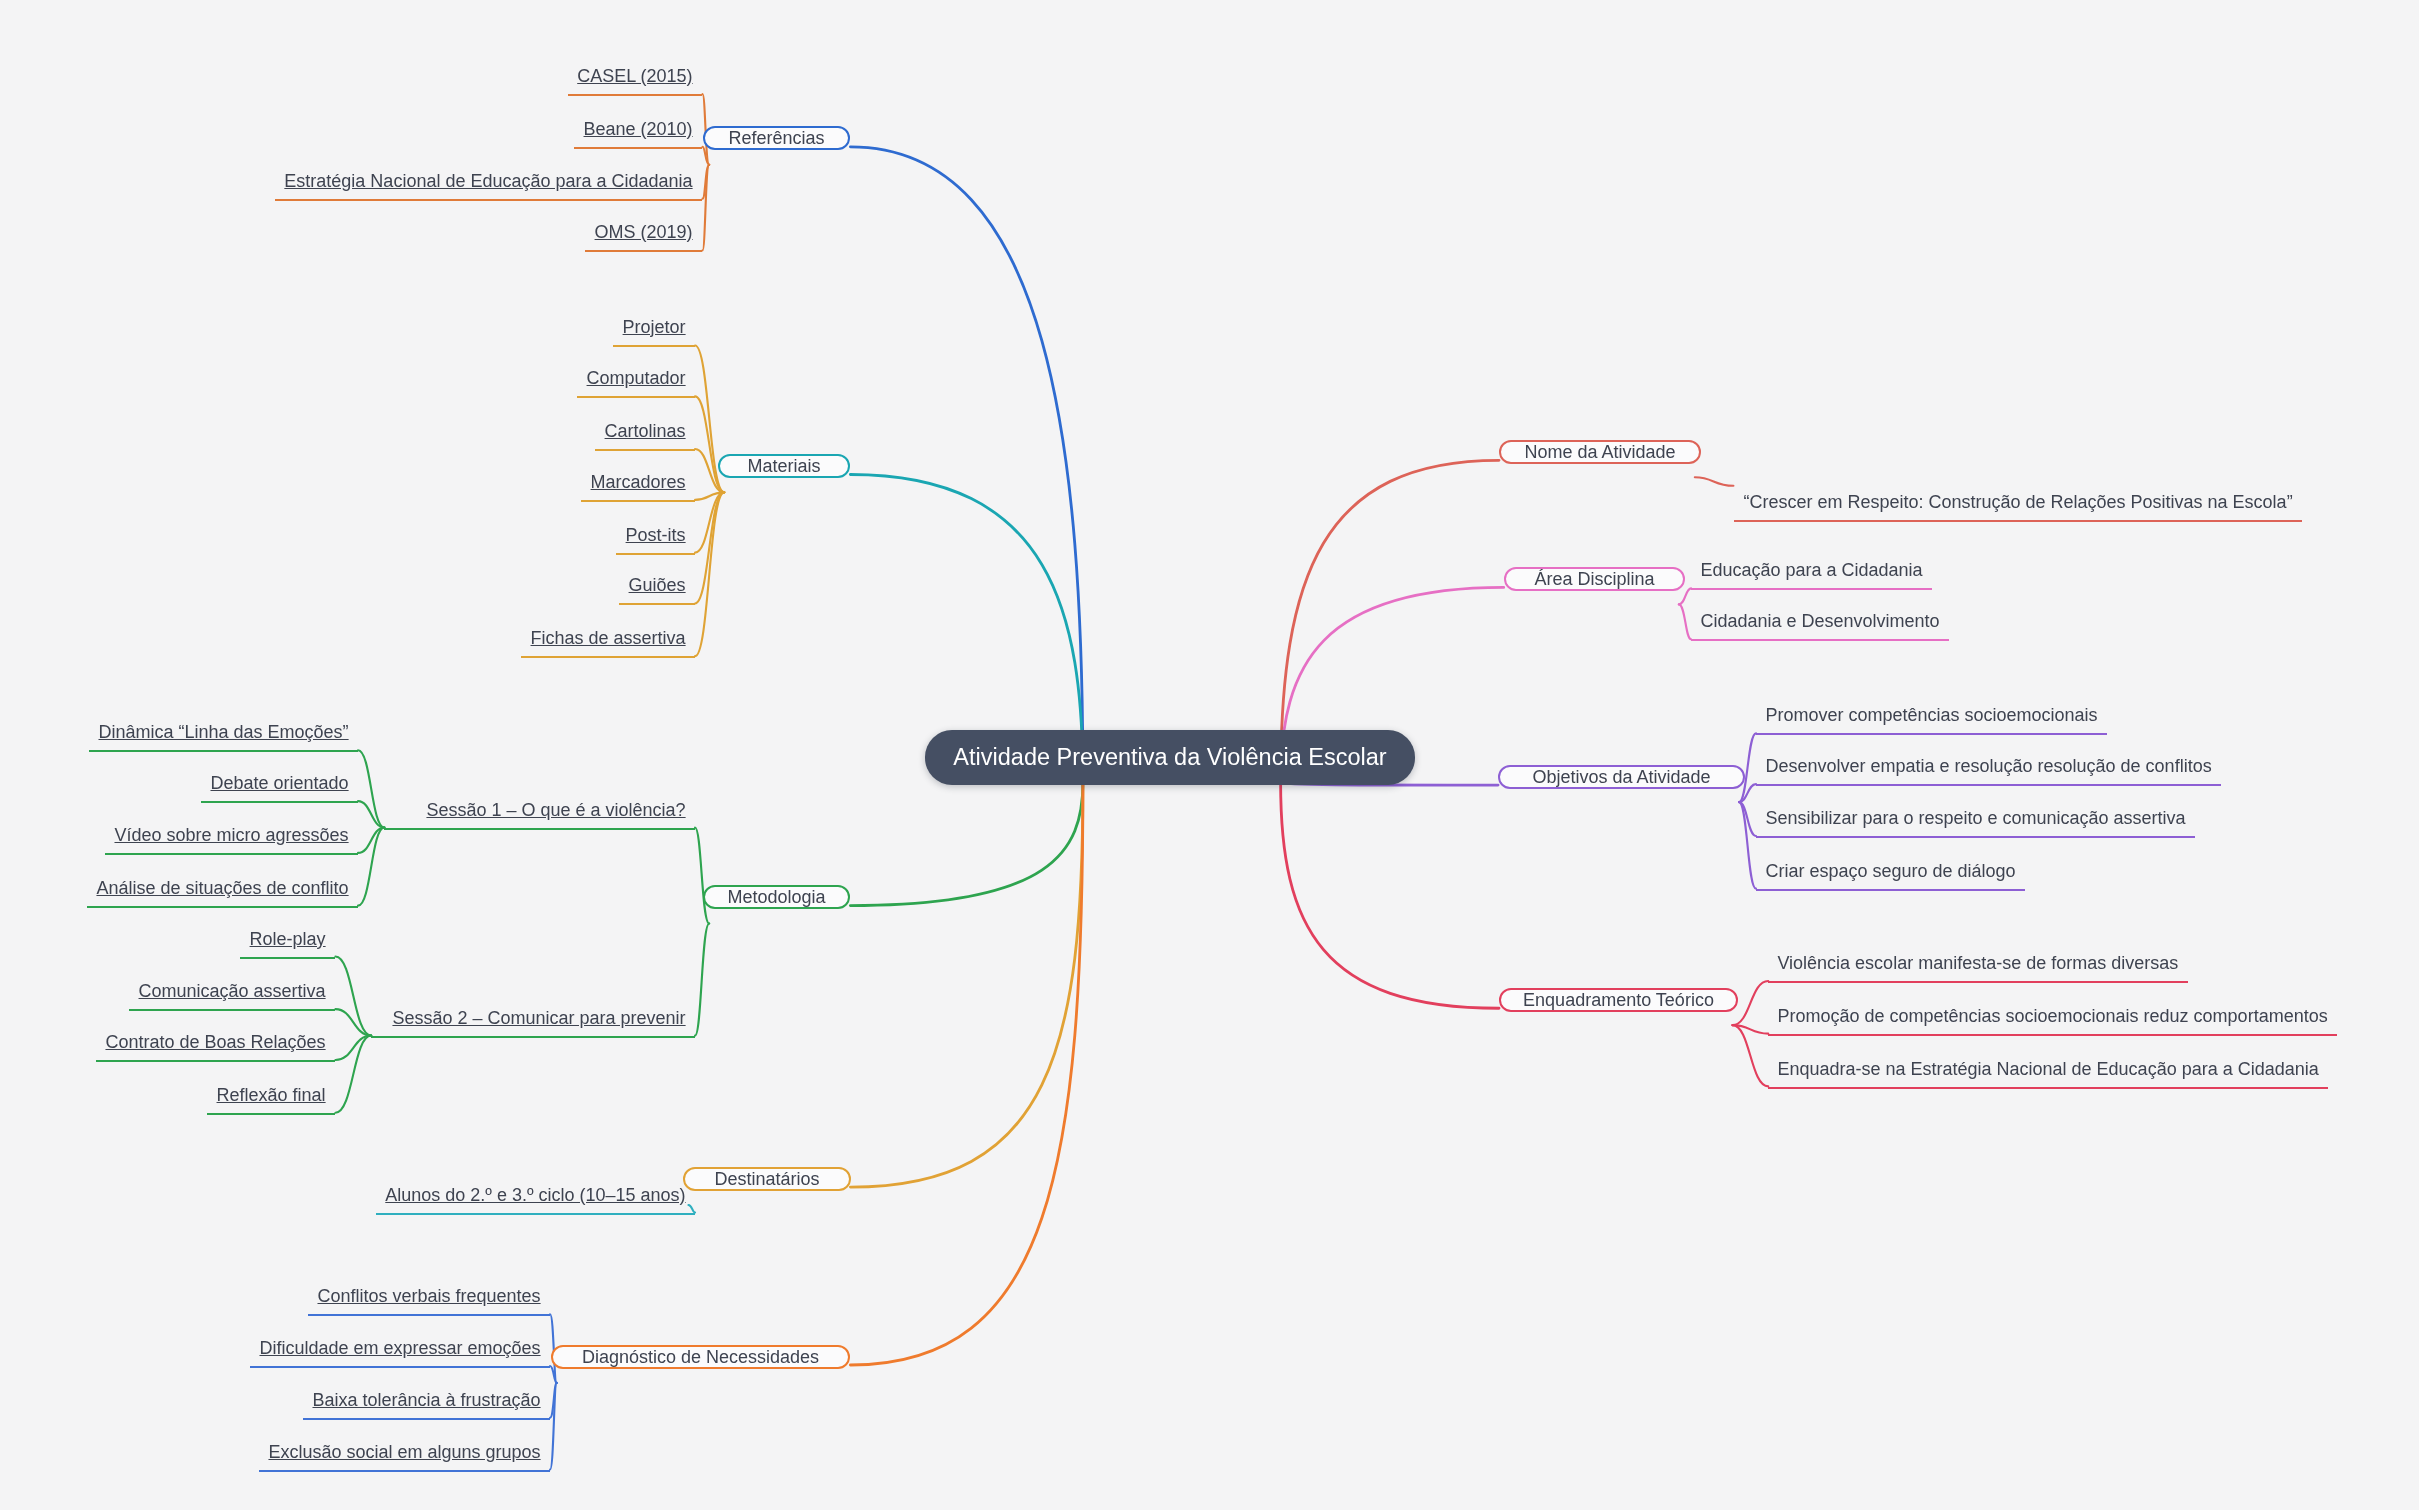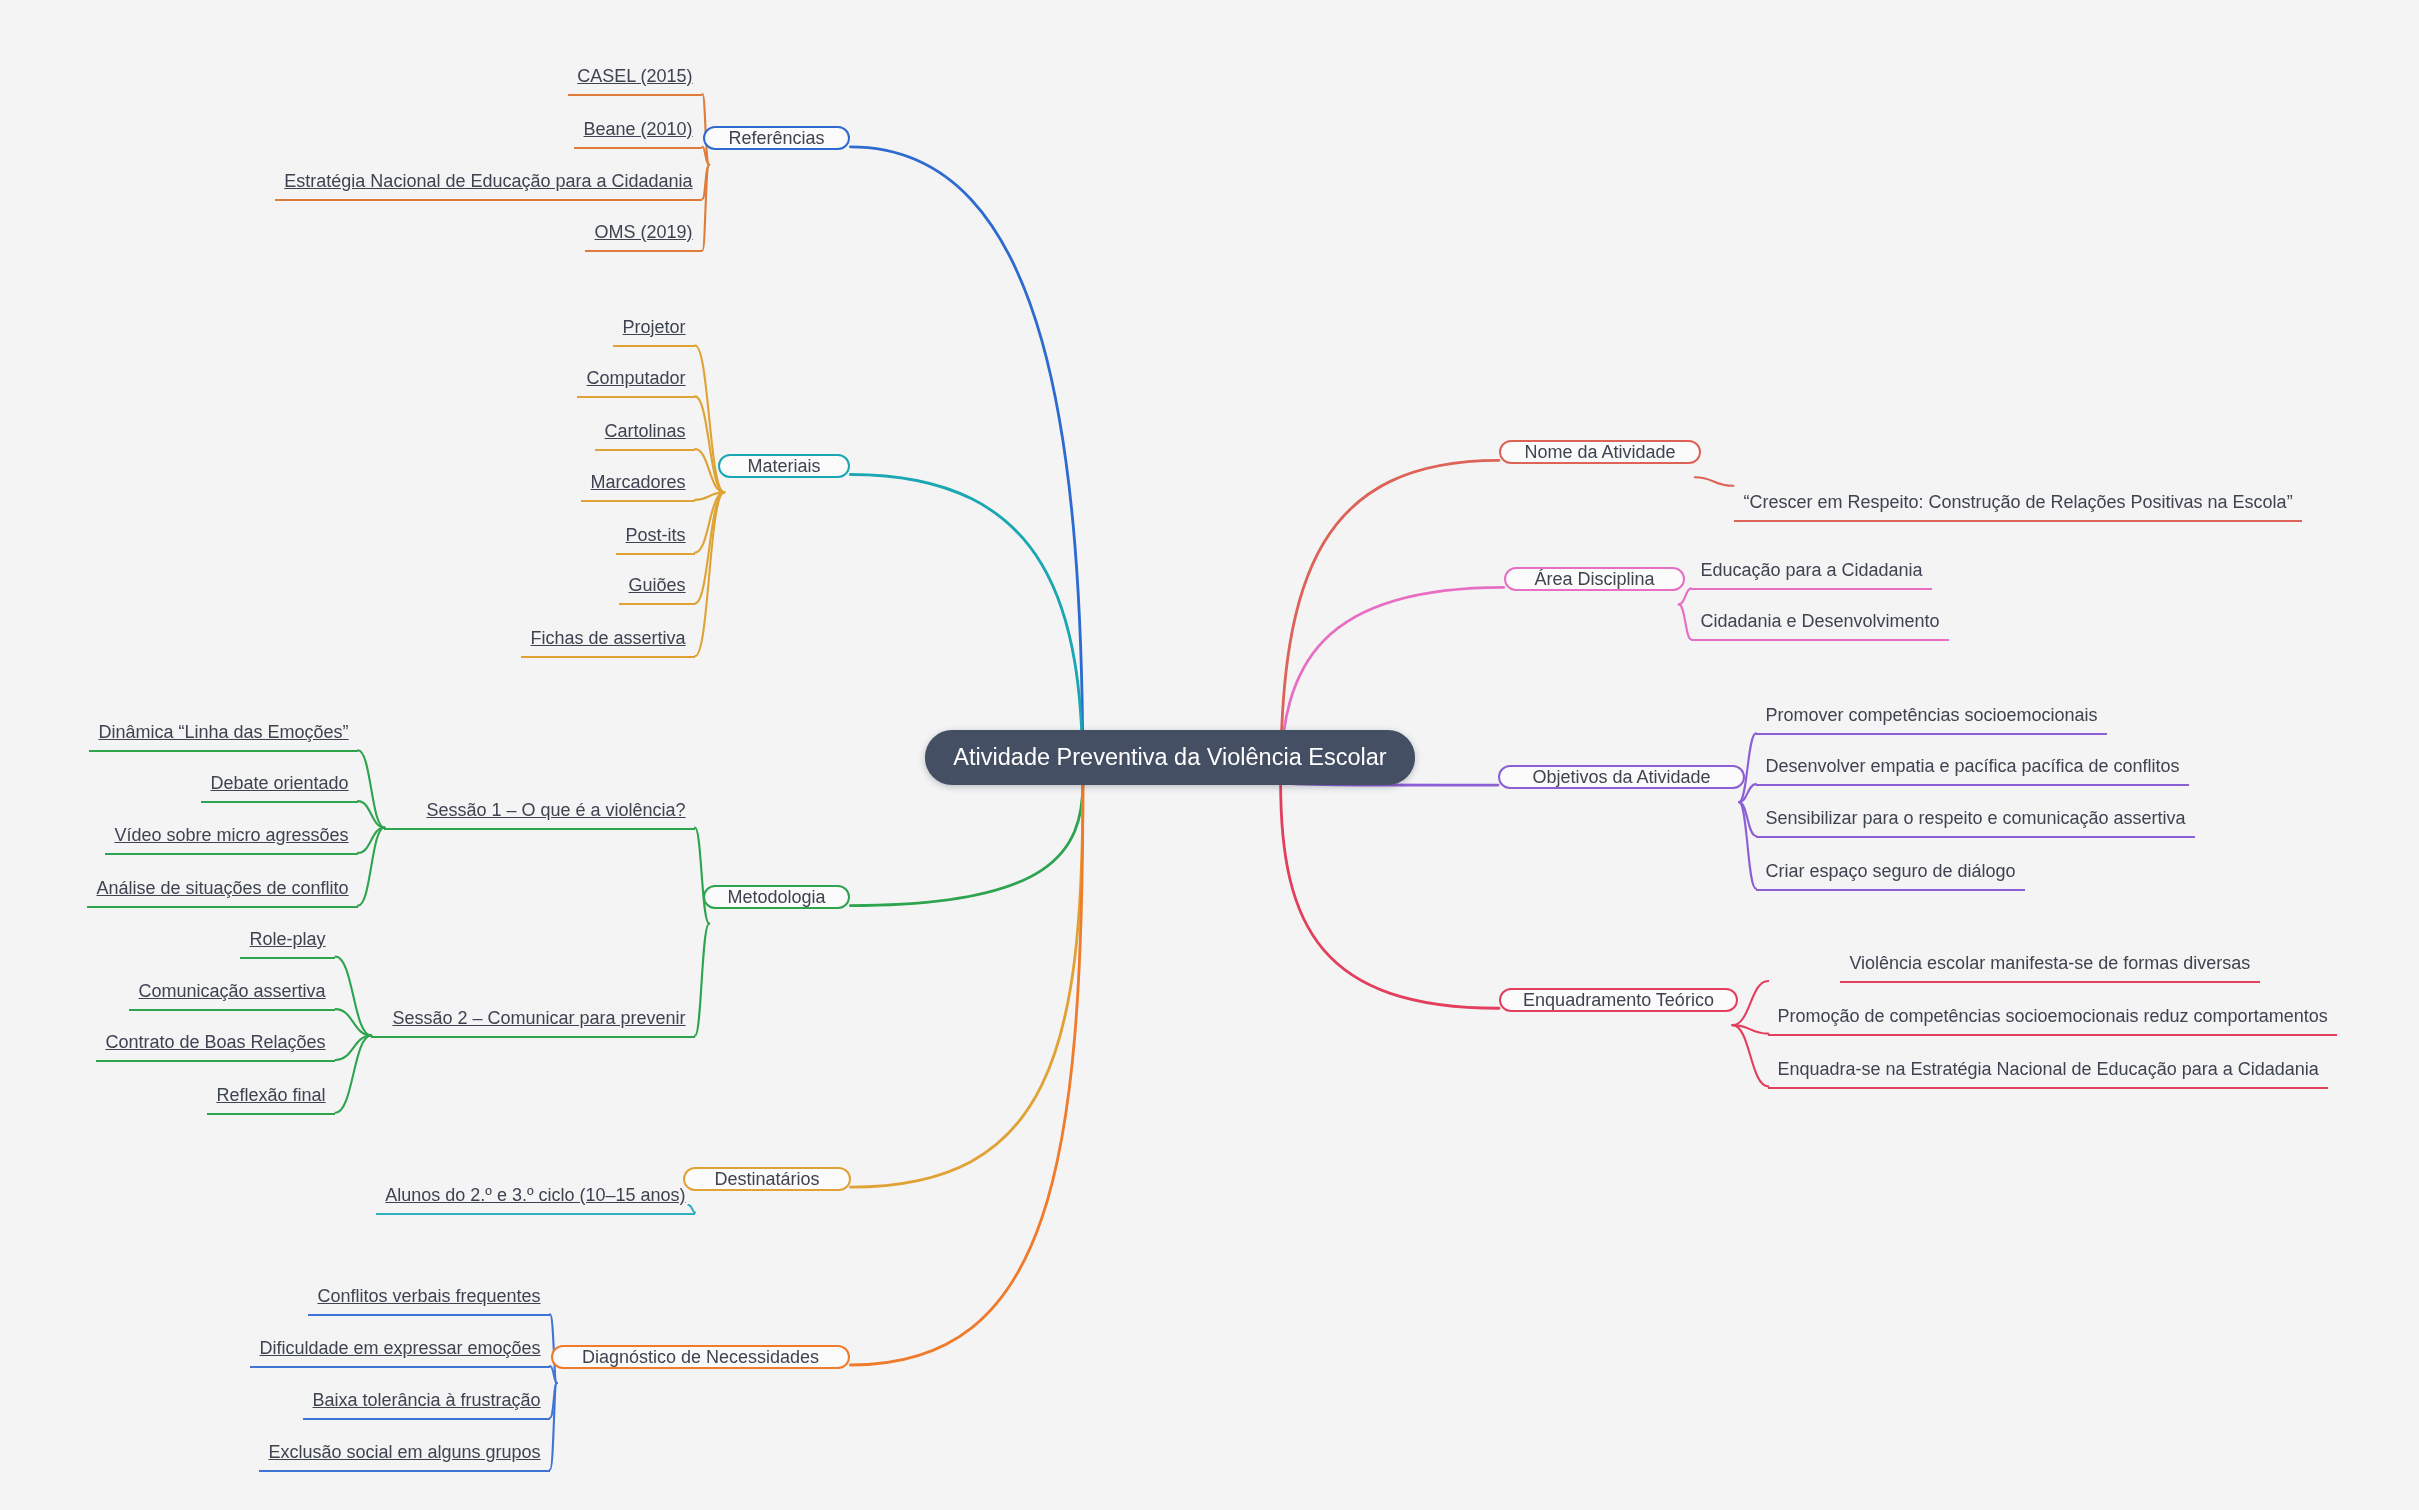--- a/index.html
+++ b/index.html
@@ -142,23 +142,23 @@
 
   <div class="node c-nome" style="left:1499px; top:440px; width:202px;">Nome da Atividade</div>
   <div class="leaf r b-nome" style="left:1734px; top:456px;margin-top:34px;">“Crescer em Respeito: Construção de Relações Positivas na Escola”</div>
 
   <div class="node c-area" style="left:1504px; top:567px; width:181px;">Área Disciplina</div>
   <div class="leaf r b-area" style="left:1691px; top:558px;">Educação para a Cidadania</div>
   <div class="leaf r b-area" style="left:1691px; top:609px;">Cidadania e Desenvolvimento</div>
 
   <div class="node c-objetivos" style="left:1498px; top:765px; width:247px;">Objetivos da Atividade</div>
   <div class="leaf r b-objetivos" style="left:1756px; top:703px;">Promover competências socioemocionais</div>
-  <div class="leaf r b-objetivos" style="left:1756px; top:754px;">Desenvolver empatia e pacífica pacífica de conflitos</div>
+  <div class="leaf r b-objetivos" style="left:1756px; top:754px;">Desenvolver empatia e resolução resolução de conflitos</div>
   <div class="leaf r b-objetivos" style="left:1756px; top:806px;">Sensibilizar para o respeito e comunicação assertiva</div>
   <div class="leaf r b-objetivos" style="left:1756px; top:859px;">Criar espaço seguro de diálogo</div>
 
   <div class="node c-enquadramento" style="left:1499px; top:988px; width:239px;">Enquadramento Teórico</div>
-  <div class="leaf r b-enquadramento" style="left:1840px; top:951px;text-align:center;">Violência escolar manifesta-se de formas diversas</div>
+  <div class="leaf r b-enquadramento" style="left:1768px; top:951px;text-align:center;">Violência escolar manifesta-se de formas diversas</div>
   <div class="leaf r b-enquadramento" style="left:1768px; top:1004px;">Promoção de competências socioemocionais reduz comportamentos</div>
   <div class="leaf r b-enquadramento" style="left:1768px; top:1057px;">Enquadra-se na Estratégia Nacional de Educação para a Cidadania</div>
 
 </div>
 
 
 </body></html>

